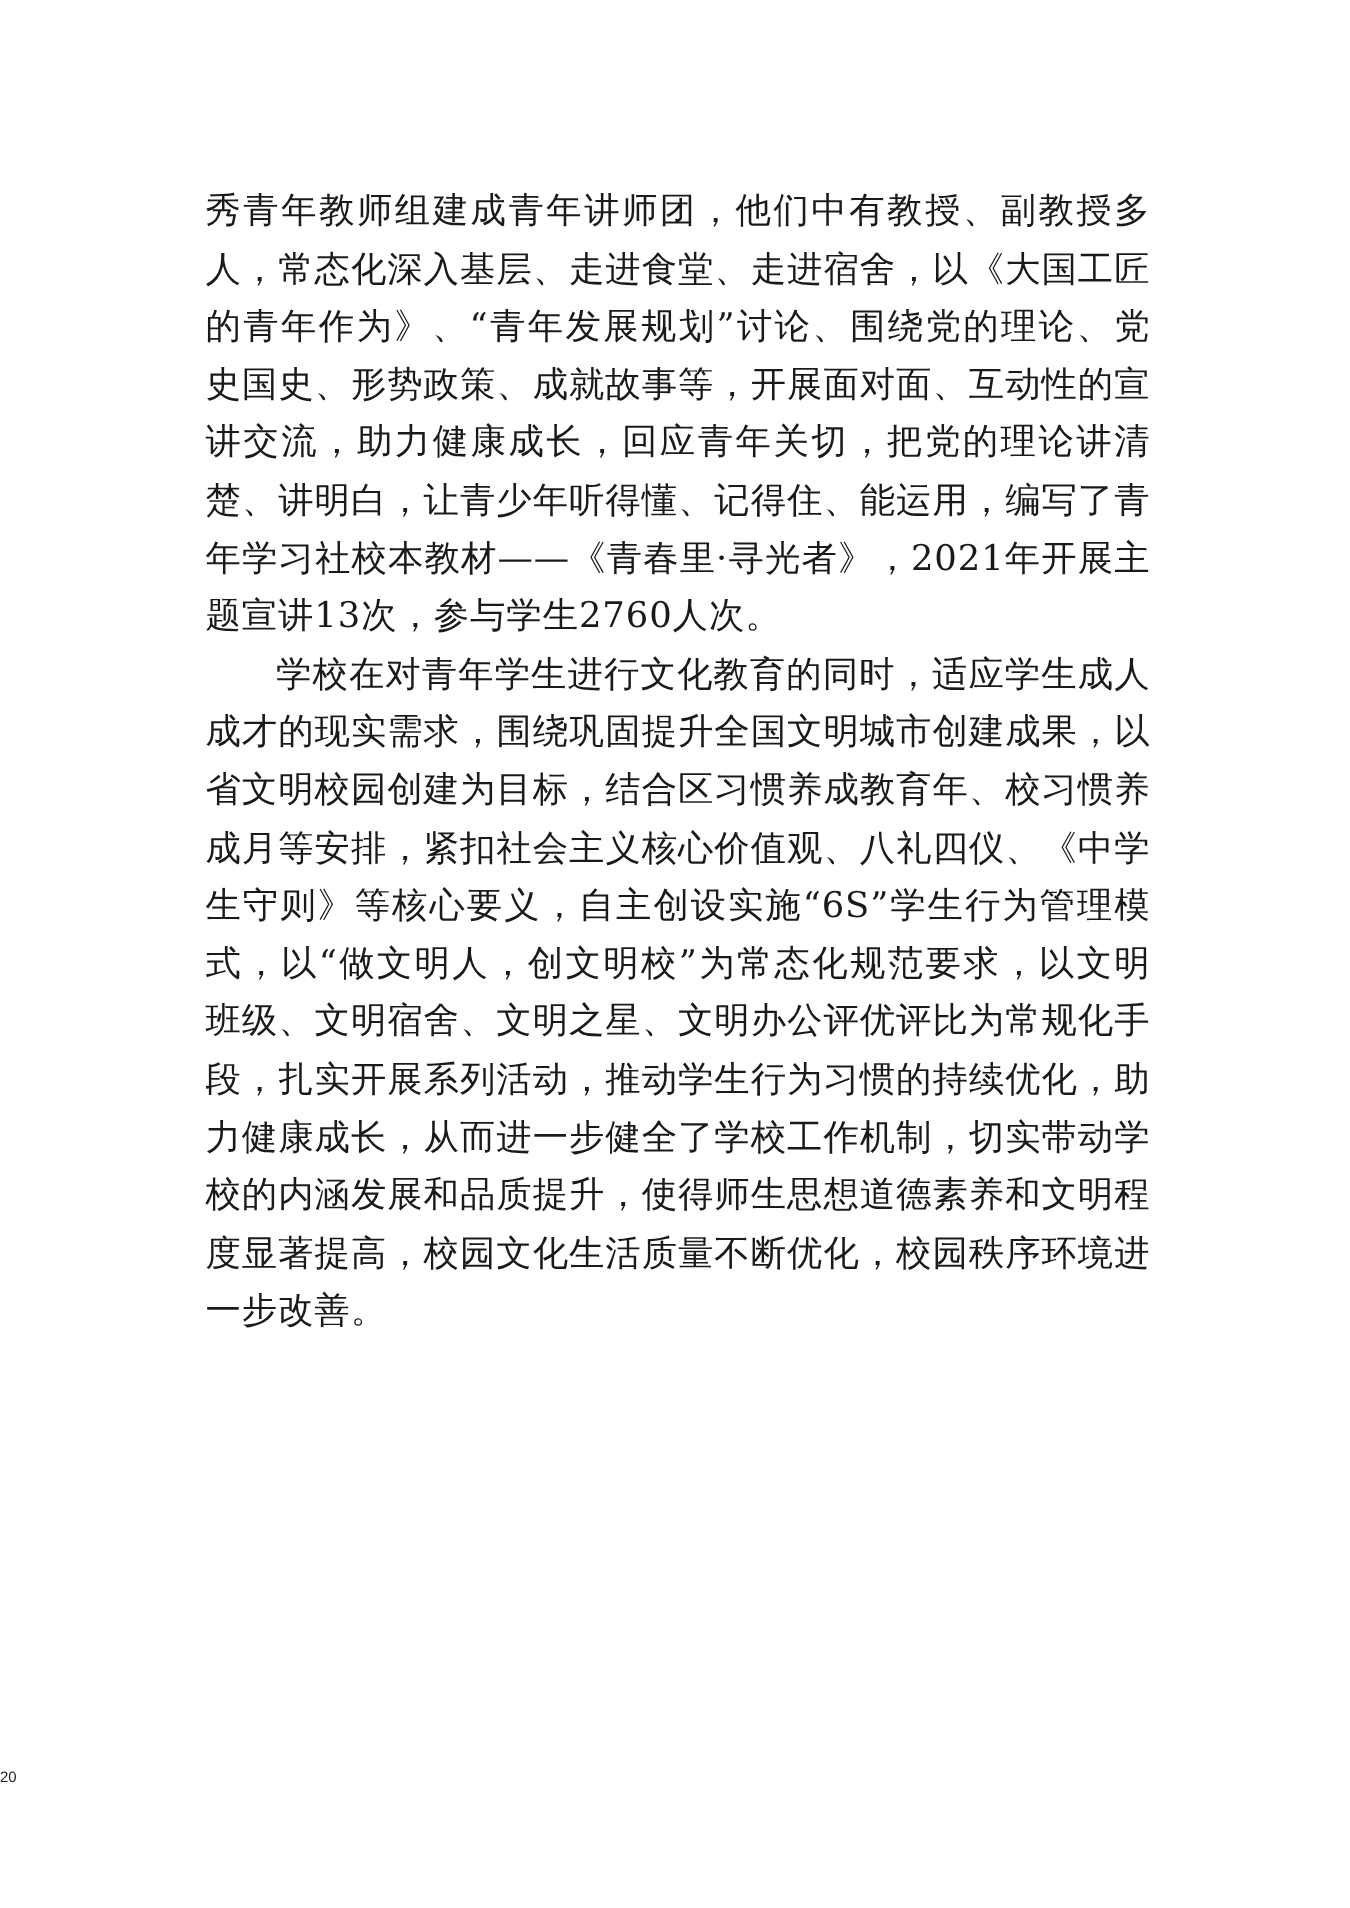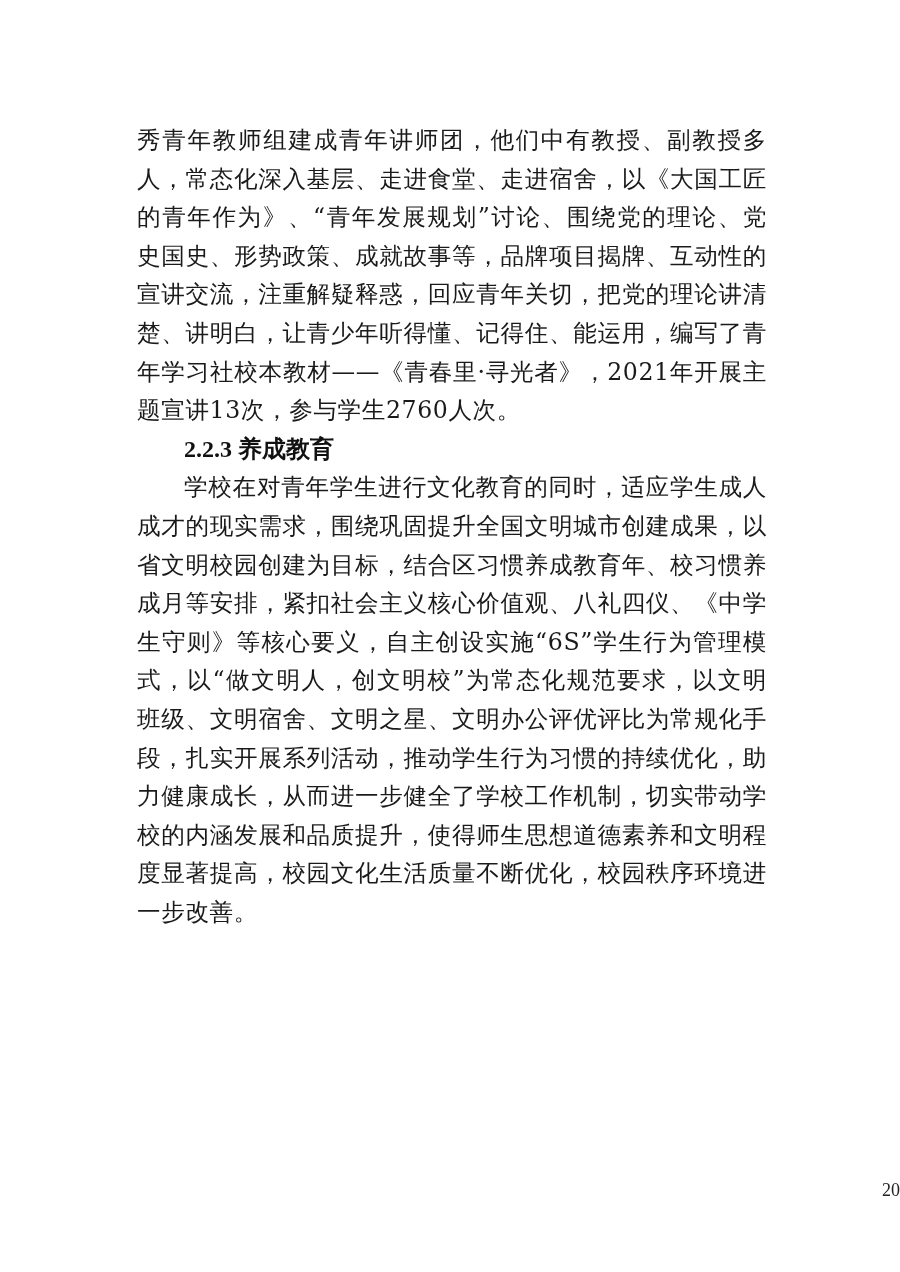--- a/index.html
+++ b/index.html
@@ -39,28 +39,27 @@
       font-size: 24px;
       line-height: 38.6px;
       padding-left: 47px;
       color: #111;
     }
     .page-number {
       position: absolute;
       left: 0;
       width: 900px;
       top: 1180px;
-      text-align: right;
-      font-family: Liberation Serif, serif;
-      font-size: 18px;
+      text-align: left;
+      font-family: Liberation Sans, sans-serif;
+      font-size: 10px;
       color: #222;
     }
   </style>
 </head>
 <body>
 
 <div class="page">
-  <p class="para">秀青年教师组建成青年讲师团，他们中有教授、副教授多人，常态化深入基层、走进食堂、走进宿舍，以《大国工匠的青年作为》、“青年发展规划”讨论、围绕党的理论、党史国史、形势政策、成就故事等，品牌项目揭牌、互动性的宣讲交流，注重解疑释惑，回应青年关切，把党的理论讲清楚、讲明白，让青少年听得懂、记得住、能运用，编写了青年学习社校本教材——《青春里·寻光者》，2021年开展主题宣讲13次，参与学生2760人次。</p>
-  <h3 class="heading">2.2.3 养成教育</h3>
+  <p class="para">秀青年教师组建成青年讲师团，他们中有教授、副教授多人，常态化深入基层、走进食堂、走进宿舍，以《大国工匠的青年作为》、“青年发展规划”讨论、围绕党的理论、党史国史、形势政策、成就故事等，开展面对面、互动性的宣讲交流，助力健康成长，回应青年关切，把党的理论讲清楚、讲明白，让青少年听得懂、记得住、能运用，编写了青年学习社校本教材——《青春里·寻光者》，2021年开展主题宣讲13次，参与学生2760人次。</p>
   <p class="para indent">学校在对青年学生进行文化教育的同时，适应学生成人成才的现实需求，围绕巩固提升全国文明城市创建成果，以省文明校园创建为目标，结合区习惯养成教育年、校习惯养成月等安排，紧扣社会主义核心价值观、八礼四仪、《中学生守则》等核心要义，自主创设实施“6S”学生行为管理模式，以“做文明人，创文明校”为常态化规范要求，以文明班级、文明宿舍、文明之星、文明办公评优评比为常规化手段，扎实开展系列活动，推动学生行为习惯的持续优化，助力健康成长，从而进一步健全了学校工作机制，切实带动学校的内涵发展和品质提升，使得师生思想道德素养和文明程度显著提高，校园文化生活质量不断优化，校园秩序环境进一步改善。</p>
 </div>
 
 <div class="page-number">20</div>
 
 </body></html>

